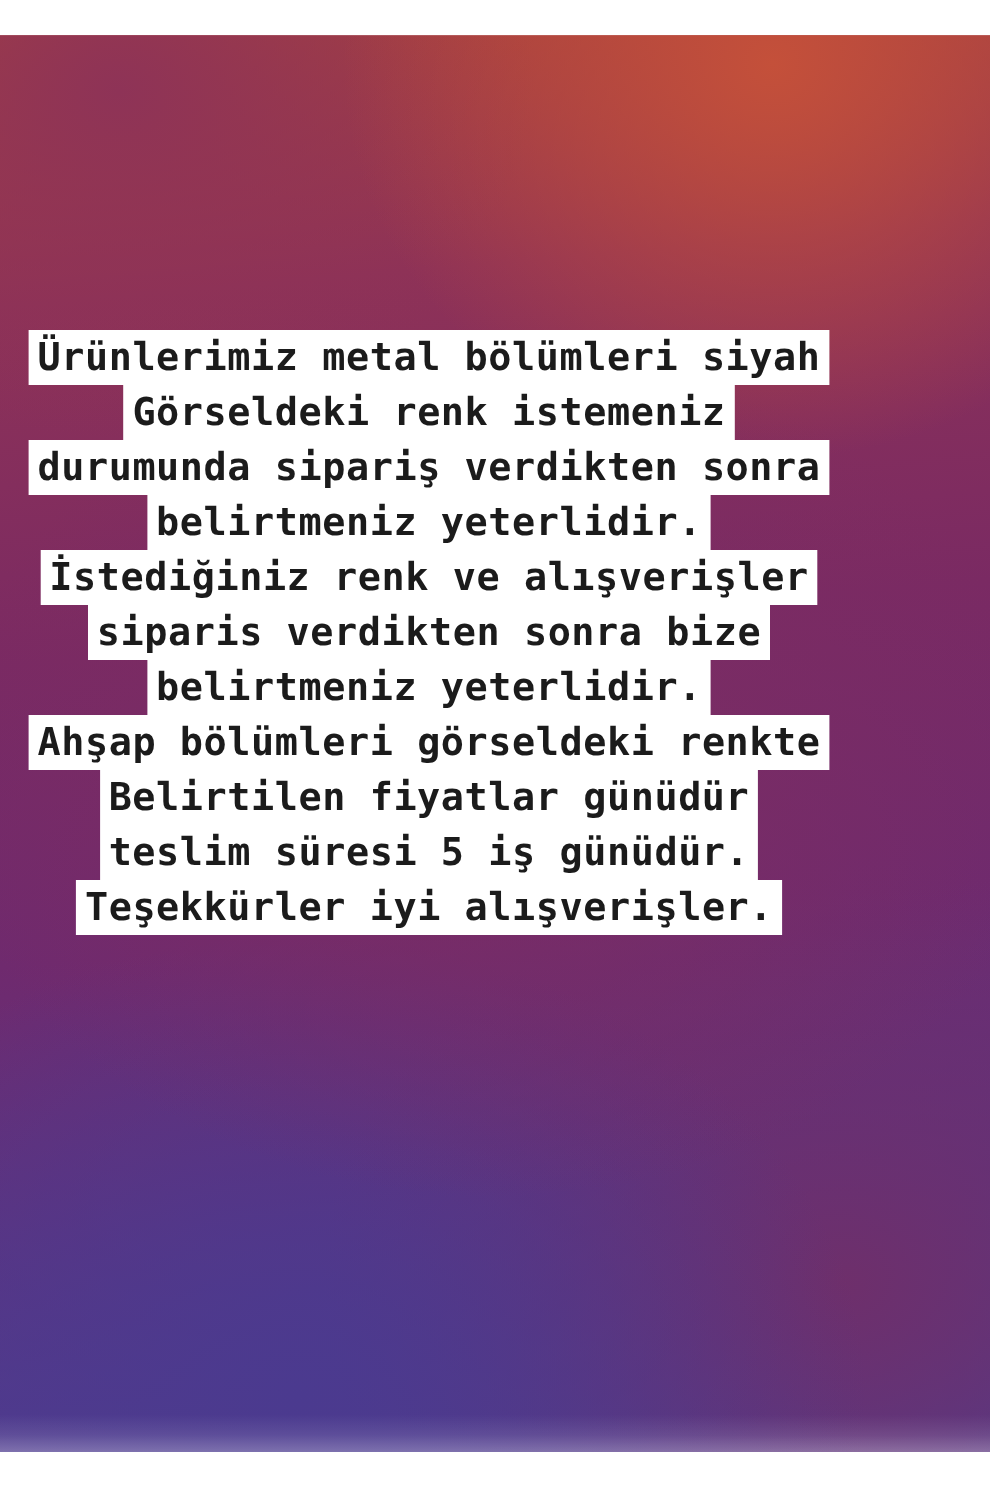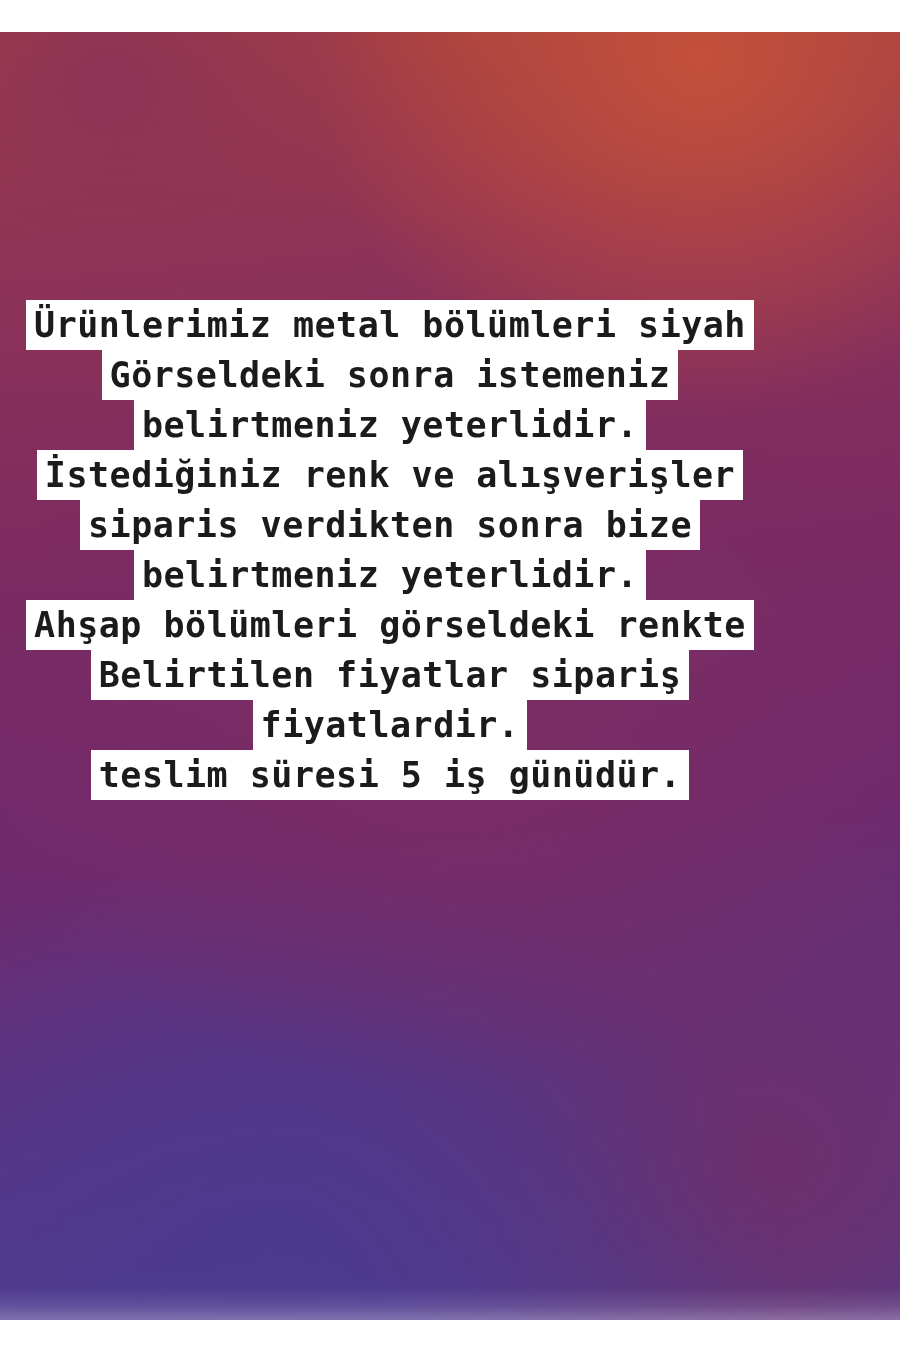--- a/index.html
+++ b/index.html
@@ -68,23 +68,24 @@
     text-align: center;
   }
 </style>
 </head>
 <body>
 
 <div class="canvas">
   <div class="banner"></div>
   <div class="text-block">
     <span class="line">Ürünlerimiz metal bölümleri siyah</span>
-    <span class="line">Görseldeki sonra istemeniz</span>
+    <span class="line">Görseldeki renk istemeniz</span>
+    <span class="line">durumunda sipariş verdikten sonra</span>
     <span class="line">belirtmeniz yeterlidir.</span>
     <span class="line">İstediğiniz renk ve alışverişler</span>
     <span class="line">siparis verdikten sonra bize</span>
     <span class="line">belirtmeniz yeterlidir.</span>
     <span class="line">Ahşap bölümleri görseldeki renkte</span>
-    <span class="line">Belirtilen fiyatlar sipariş</span>
-    <span class="line">fiyatlardir.</span>
+    <span class="line">Belirtilen fiyatlar günüdür</span>
     <span class="line">teslim süresi 5 iş günüdür.</span>
+    <span class="line">Teşekkürler iyi alışverişler.</span>
   </div>
 </div>
 
 </body></html>

